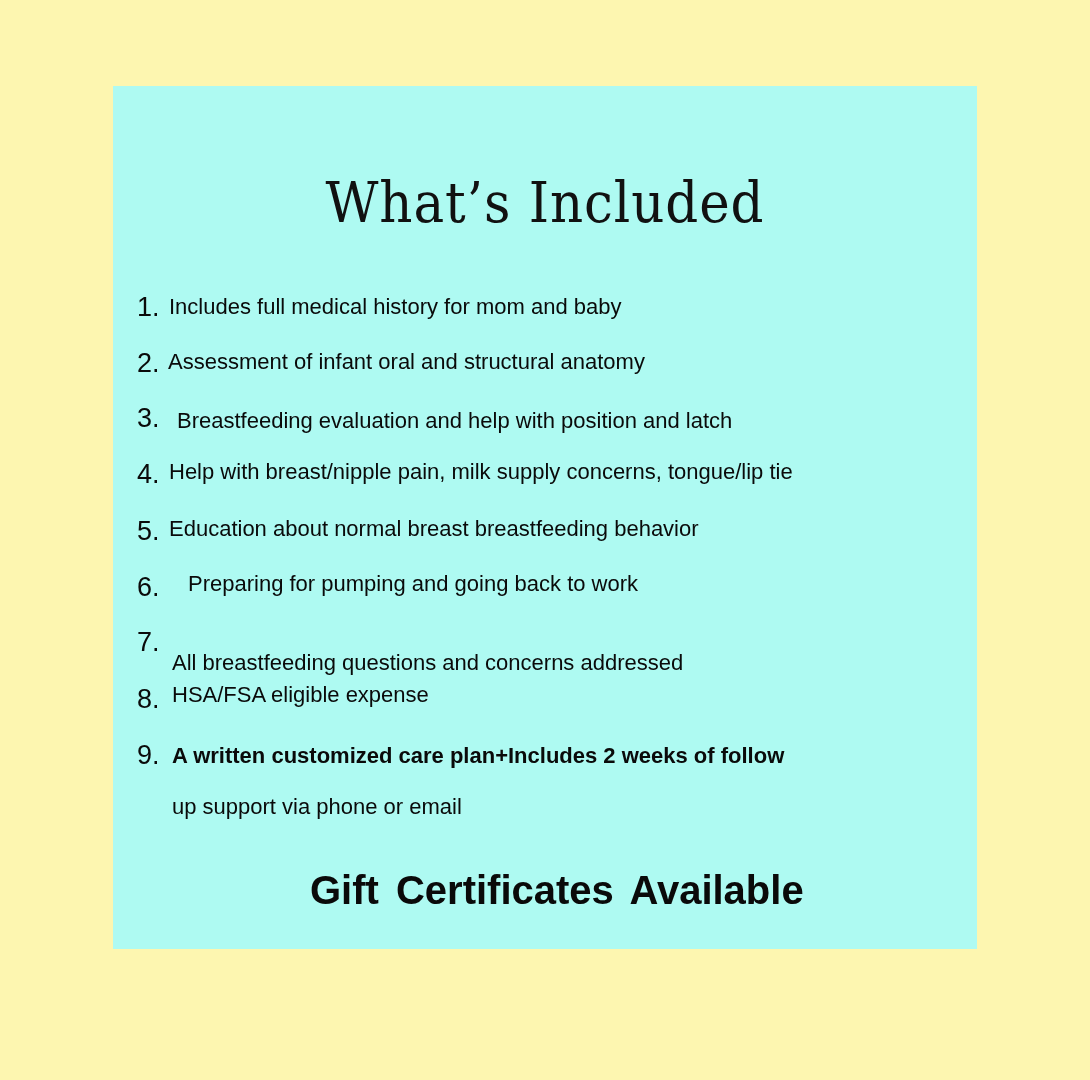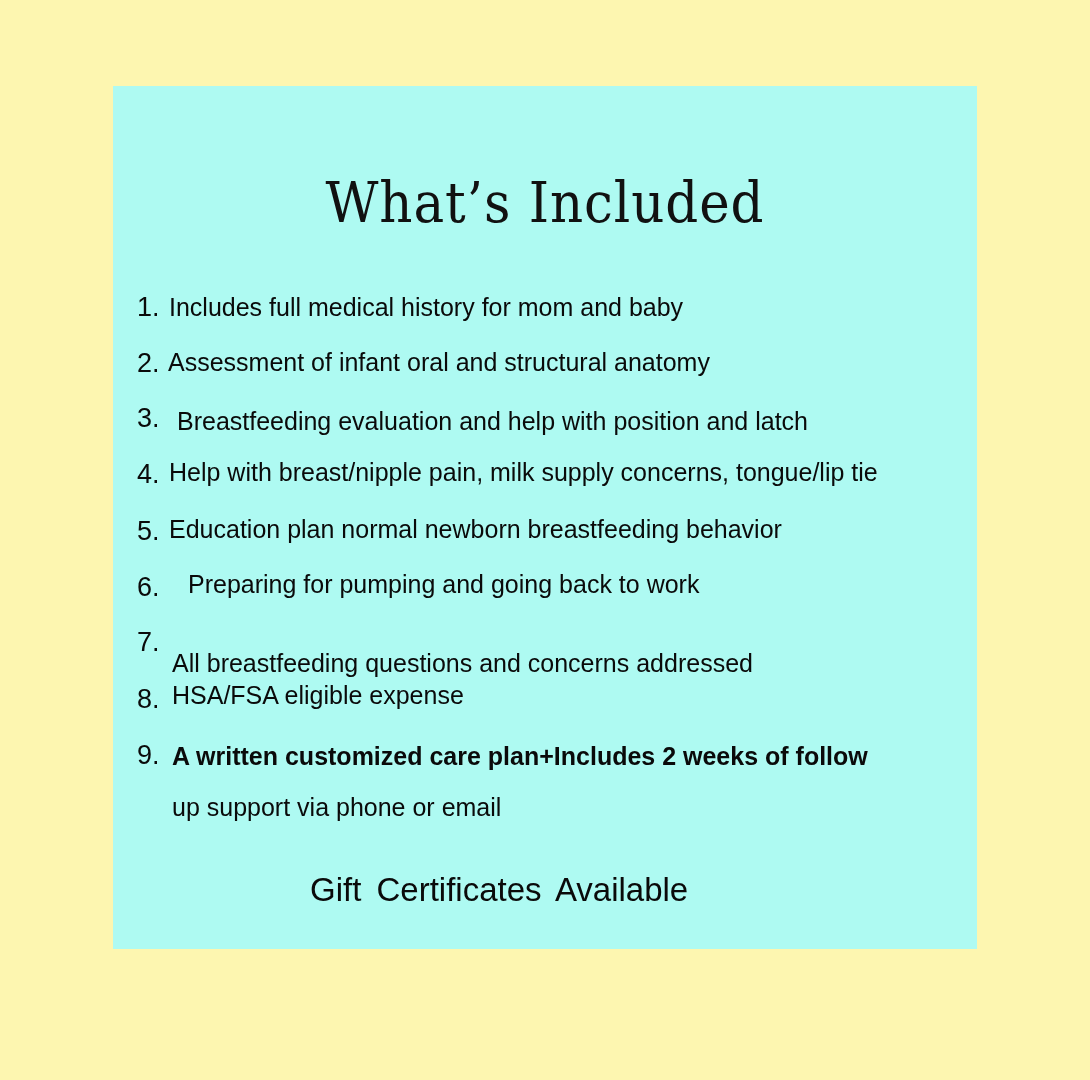--- a/index.html
+++ b/index.html
@@ -26,36 +26,37 @@
       font-weight: 300;
       font-size: 56px;
       letter-spacing: 1px;
       line-height: 70px;
       transform: scaleX(0.92);
       transform-origin: center;
       color: #111;
     }
     .item {
       position: absolute;
-      font-size: 25px;
+      font-size: 22px;
       line-height: 30px;
       white-space: nowrap;
     }
     .num {
       position: absolute;
       font-size: 27px;
       line-height: 30px;
     }
     .footer {
       position: absolute;
       left: 310px; top: 870px;
-      font-size: 33px;
+      font-size: 40px;
       line-height: 40px;
       word-spacing: 6px;
       white-space: nowrap;
+      font-weight: bold;
     }
   </style>
 </head>
 <body>
 
 <div class="card"></div>
 
 <div class="title">What’s Included</div>
 
 <div>
@@ -65,21 +66,21 @@
   <span class="num" style="left:137px;top:348px;">2.</span>
   <span class="item" style="left:168px;top:347px;">Assessment of infant oral and structural anatomy</span>
 
   <span class="num" style="left:137px;top:403px;">3.</span>
   <span class="item" style="left:169px;top:406px;margin-left:8px;">Breastfeeding evaluation and help with position and latch</span>
 
   <span class="num" style="left:137px;top:459px;">4.</span>
   <span class="item" style="left:169px;top:457px;">Help with breast/nipple pain, milk supply concerns, tongue/lip tie</span>
 
   <span class="num" style="left:137px;top:516px;">5.</span>
-  <span class="item" style="left:169px;top:514px;">Education plan normal newborn breastfeeding behavior</span>
+  <span class="item" style="left:169px;top:514px;">Education about normal breast breastfeeding behavior</span>
 
   <span class="num" style="left:137px;top:572px;">6.</span>
   <span class="item" style="left:188px;top:569px;">Preparing for pumping and going back to work</span>
 
   <span class="num" style="left:137px;top:627px;">7.</span>
   <span class="item" style="left:172px;top:648px;">All breastfeeding questions and concerns addressed</span>
 
   <span class="num" style="left:137px;top:684px;">8.</span>
   <span class="item" style="left:172px;top:680px;">HSA/FSA eligible expense</span>
 

